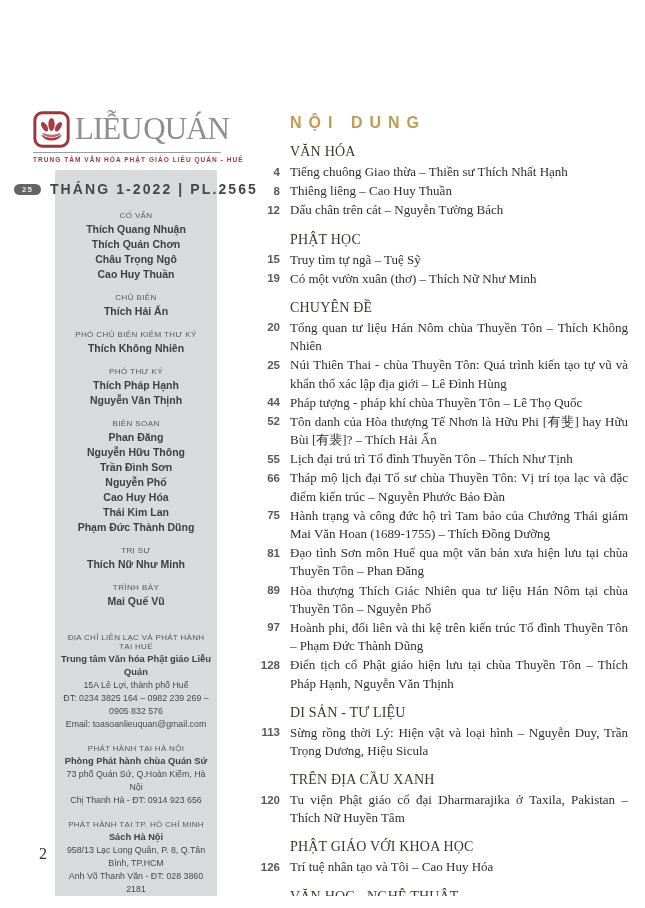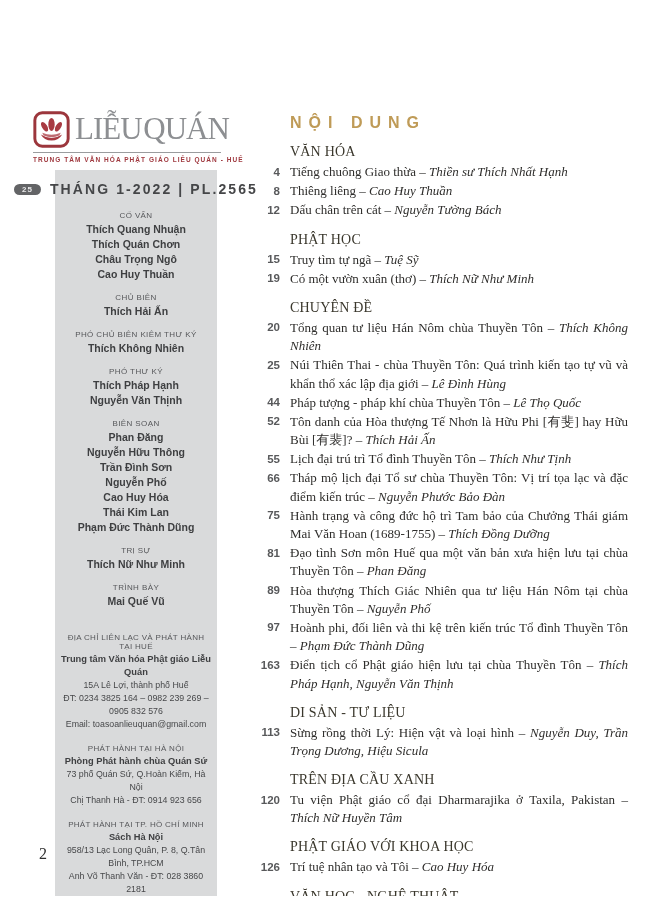--- a/index.html
+++ b/index.html
@@ -44,21 +44,21 @@
                  letter-spacing:7px; }
   .toc-sections { margin-top:10px; }
   .toc-section { margin-top:12px; }
   .toc-section-title { margin-left:34px; font-family:"Liberation Serif",serif; font-size:14px;
                        color:#3a372c; letter-spacing:0.2px; margin-bottom:3px; }
   .toc-item { display:flex; align-items:flex-start; margin-bottom:1px; }
   .toc-page { flex:0 0 24px; width:24px; text-align:right; font-weight:bold; color:#58595b;
               font-size:11.5px; padding-top:2.5px; }
   .toc-text { margin-left:10px; flex:1; font-family:"Liberation Serif",serif; font-size:13px;
               color:#2e2d2b; line-height:1.4; text-align:justify; }
-  .toc-text .author { font-style:italic; }
+  .toc-text .author { }
 </style>
 </head>
 <body>
 
 <div class="page">
 
   <div class="left-col">
     <div class="logo-row">
       <svg class="seal" viewBox="0 0 40 40">
         <rect x="2" y="2" width="36" height="36" rx="8" fill="#ffffff" stroke="#9c363c" stroke-width="3.2"></rect>
@@ -215,21 +215,21 @@
           </div>
           <div class="toc-item">
             <span class="toc-page">89</span>
             <span class="toc-text">Hòa thượng Thích Giác Nhiên qua tư liệu Hán Nôm tại chùa Thuyền Tôn – <span class="author">Nguyễn Phố</span></span>
           </div>
           <div class="toc-item">
             <span class="toc-page">97</span>
             <span class="toc-text">Hoành phi, đối liên và thi kệ trên kiến trúc Tổ đình Thuyền Tôn – <span class="author">Phạm Đức Thành Dũng</span></span>
           </div>
           <div class="toc-item">
-            <span class="toc-page">163</span>
+            <span class="toc-page">128</span>
             <span class="toc-text">Điển tịch cổ Phật giáo hiện lưu tại chùa Thuyền Tôn – <span class="author">Thích Pháp Hạnh, Nguyễn Văn Thịnh</span></span>
           </div>
         </div>
         <div class="toc-section">
           <div class="toc-section-title">DI SẢN - TƯ LIỆU</div>
           <div class="toc-item">
             <span class="toc-page">113</span>
             <span class="toc-text">Sừng rồng thời Lý: Hiện vật và loại hình – <span class="author">Nguyễn Duy, Trần Trọng Dương, Hiệu Sicula</span></span>
           </div>
         </div>

